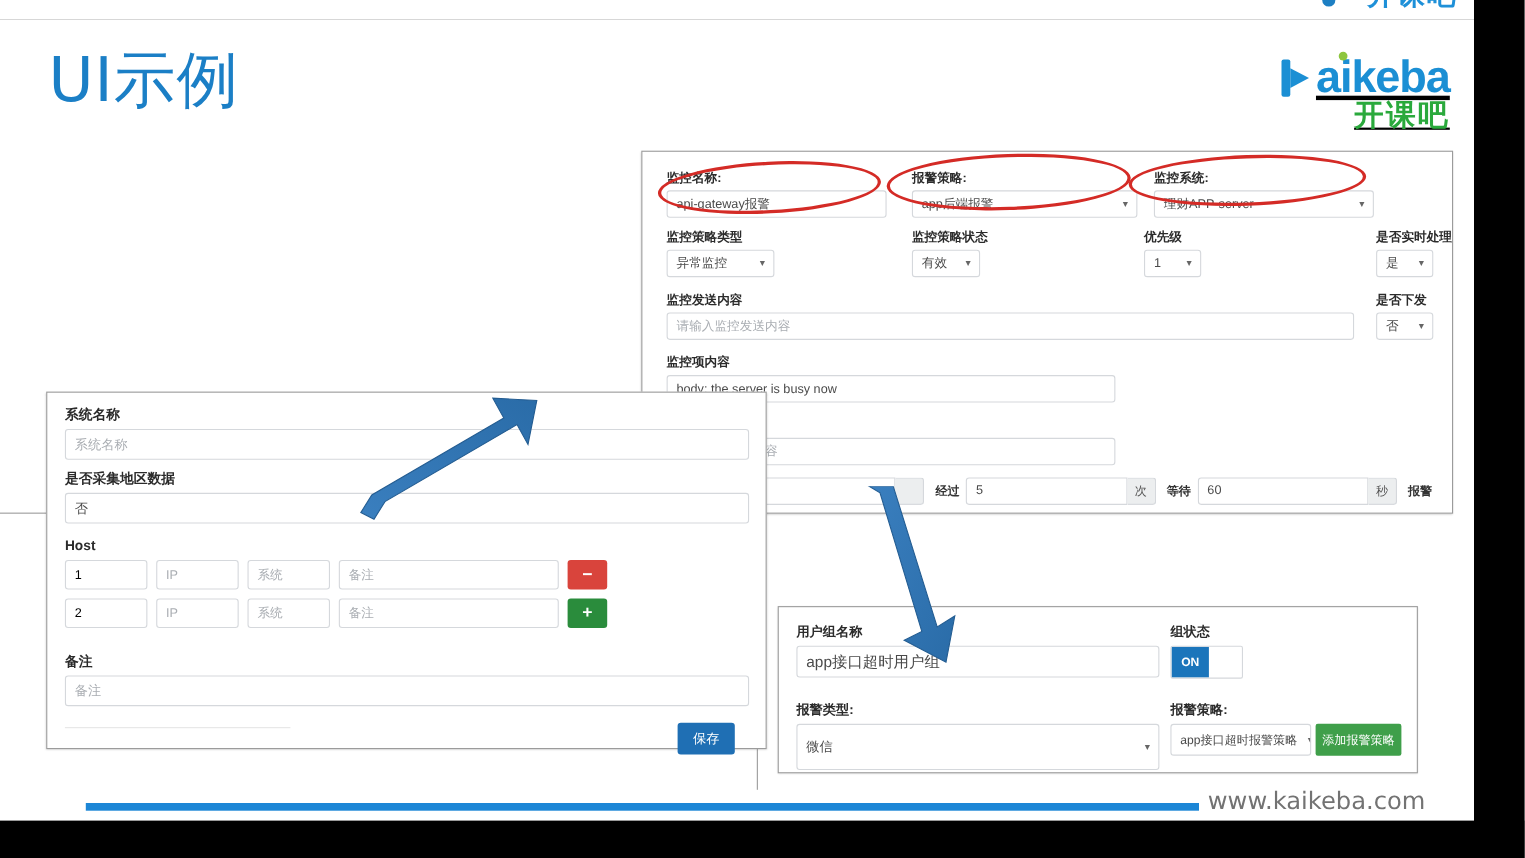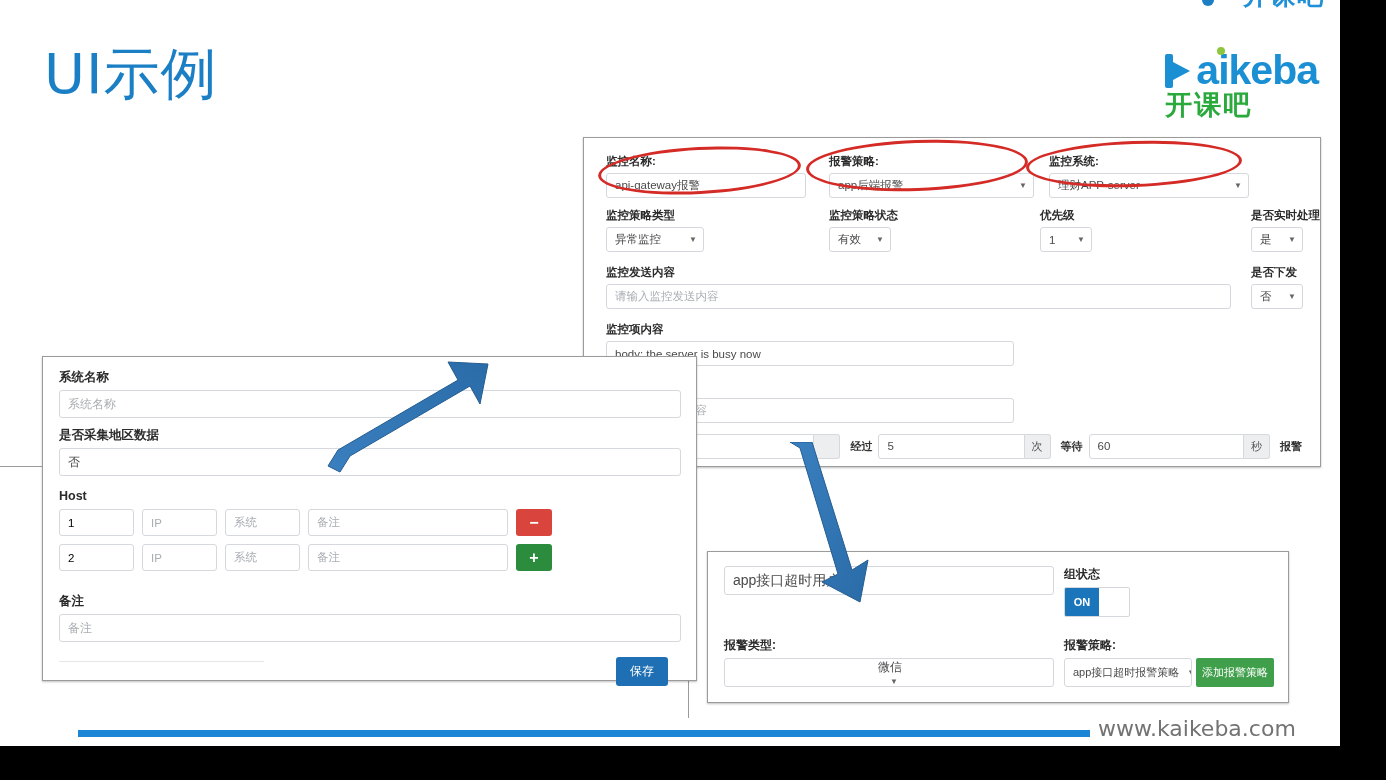--- a/index.html
+++ b/index.html
@@ -37,21 +37,21 @@
   
   .page-title {
     position: absolute; left: 44px; top: 28px;
     font-size: 56px; color: #1b7fc6; letter-spacing: 1px;
     font-family: "DejaVu Sans", sans-serif; font-weight: 400;
     line-height: 1;
   }
   
   .brand {
     position: absolute; right: 68px; top: 32px;
-    text-align: left; line-height: 1;
+    text-align: right; line-height: 1; text-decoration: underline;
   }
   .brand .wordmark {
     font-size: 41px; font-weight: bold; color: #1b8fd4;
     letter-spacing: -1px; display: flex; align-items: center;
   }
   .brand .k-mark {
     display: inline-block; width: 30px; height: 34px; position: relative;
     margin-right: 1px;
   }
   .brand .k-mark .kbar {
@@ -330,33 +330,34 @@
       <div class="fctl ph" style="height:28px; font-size:12px;">备注</div>
     </div>
 
     <div class="thin-line" style="position:absolute; left:16px; top:304px; width:205px;"></div>
 
     <div class="save-btn">保存</div>
   </div>
 
   <div class="panel bordered" id="ug">
     <div style="position:absolute; left:16px; top:14px; width:330px;">
+      <div class="flabel" style="font-size:12px;">用户组名称</div>
       <div class="fctl" style="height:29px; font-size:14px;">app接口超时用户组</div>
     </div>
 
     <div style="position:absolute; left:356px; top:14px;">
       <div class="flabel" style="font-size:12px;">组状态</div>
       <div class="toggle">
         <div class="on">ON</div>
       </div>
     </div>
 
     <div style="position:absolute; left:16px; top:85px; width:330px;">
       <div class="flabel" style="font-size:12px;">报警类型:</div>
-      <div class="fctl sel" style="height:29px; font-size:12px;flex-direction:column;">
+      <div class="fctl sel" style="height:42px; font-size:12px;">
         <span>微信</span>
         <span class="caret">▼</span>
       </div>
     </div>
 
     <div style="position:absolute; left:356px; top:85px; width:210px;">
       <div class="flabel" style="font-size:12px;">报警策略:</div>
       <div style="display:flex; gap:4px; align-items:center;">
         <div class="fctl sel" style="height:29px; font-size:11px; width:143px;">
           <span>app接口超时报警策略</span>

